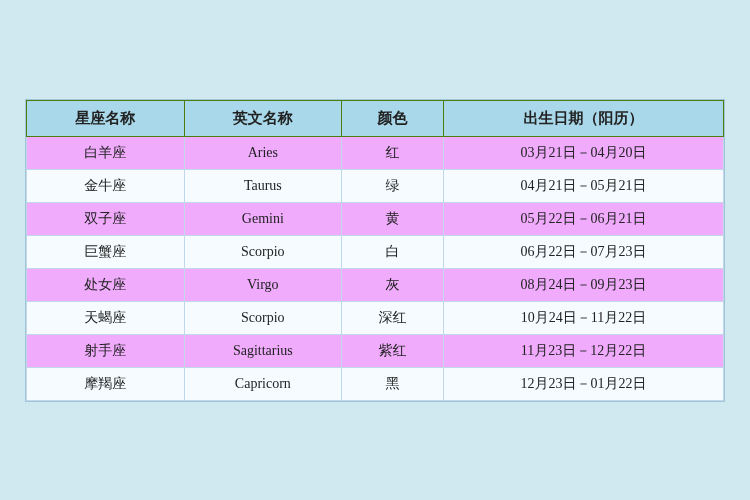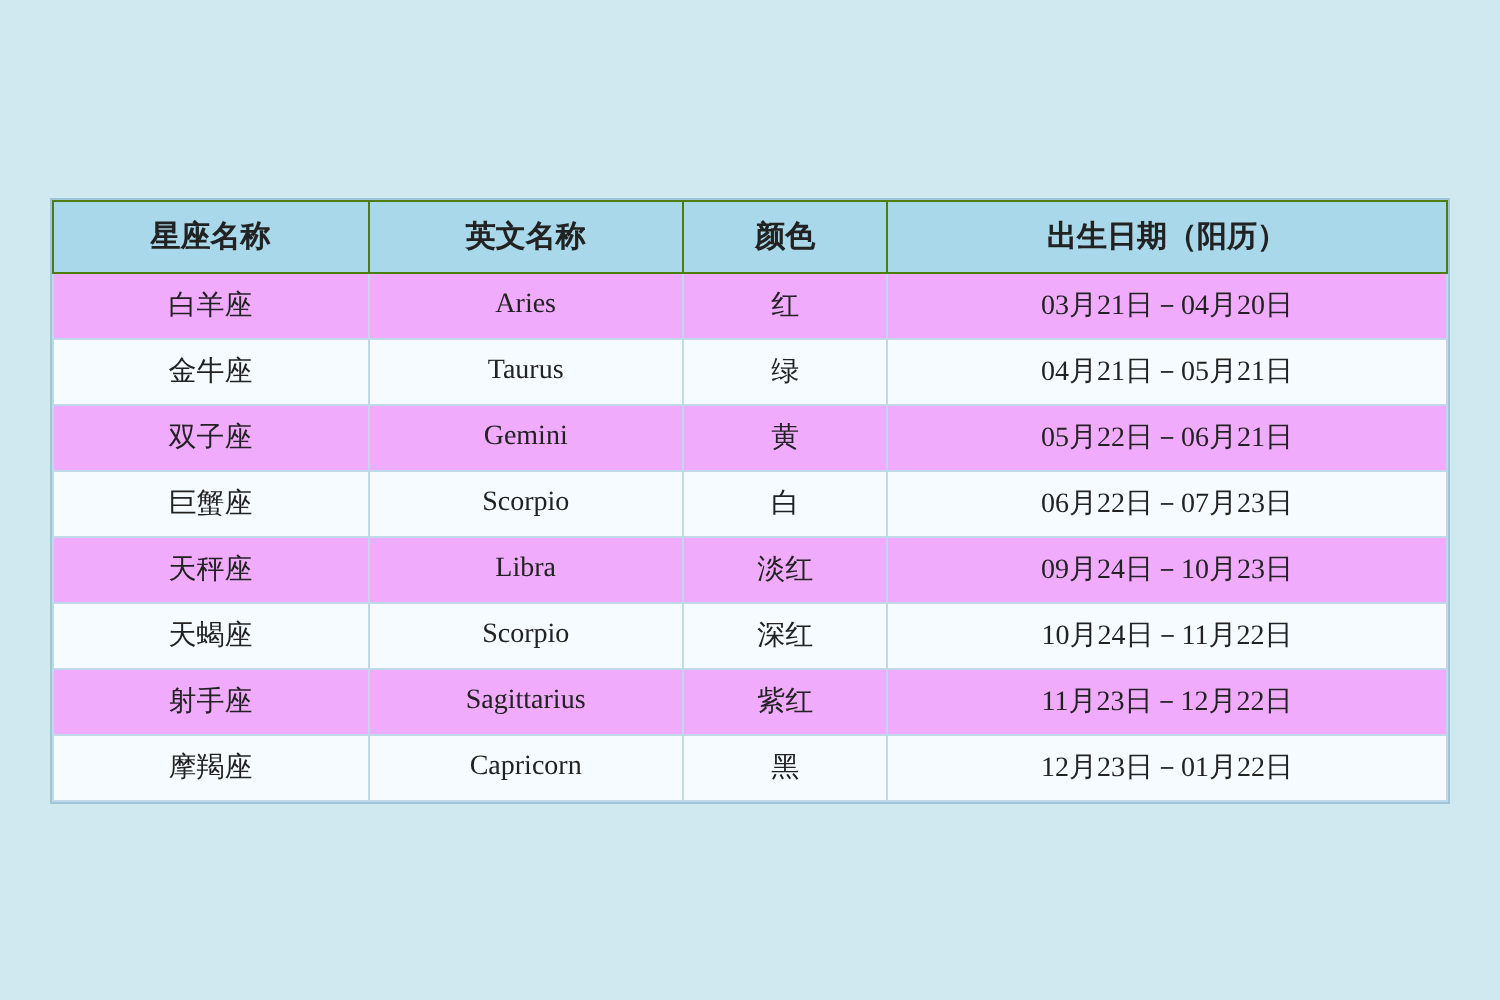--- a/index.html
+++ b/index.html
@@ -95,24 +95,24 @@
           <td>黄</td>
           <td>05月22日－06月21日</td>
         </tr>
         <tr>
           <td>巨蟹座</td>
           <td>Scorpio</td>
           <td>白</td>
           <td>06月22日－07月23日</td>
         </tr>
         <tr>
-          <td>天秤座</td>
-          <td>Libra</td>
-          <td>淡红</td>
-          <td>09月24日－10月23日</td>
+          <td>处女座</td>
+          <td>Virgo</td>
+          <td>灰</td>
+          <td>08月24日－09月23日</td>
         </tr>
         <tr>
           <td>天蝎座</td>
           <td>Scorpio</td>
           <td>深红</td>
           <td>10月24日－11月22日</td>
         </tr>
         <tr>
           <td>射手座</td>
           <td>Sagittarius</td>

